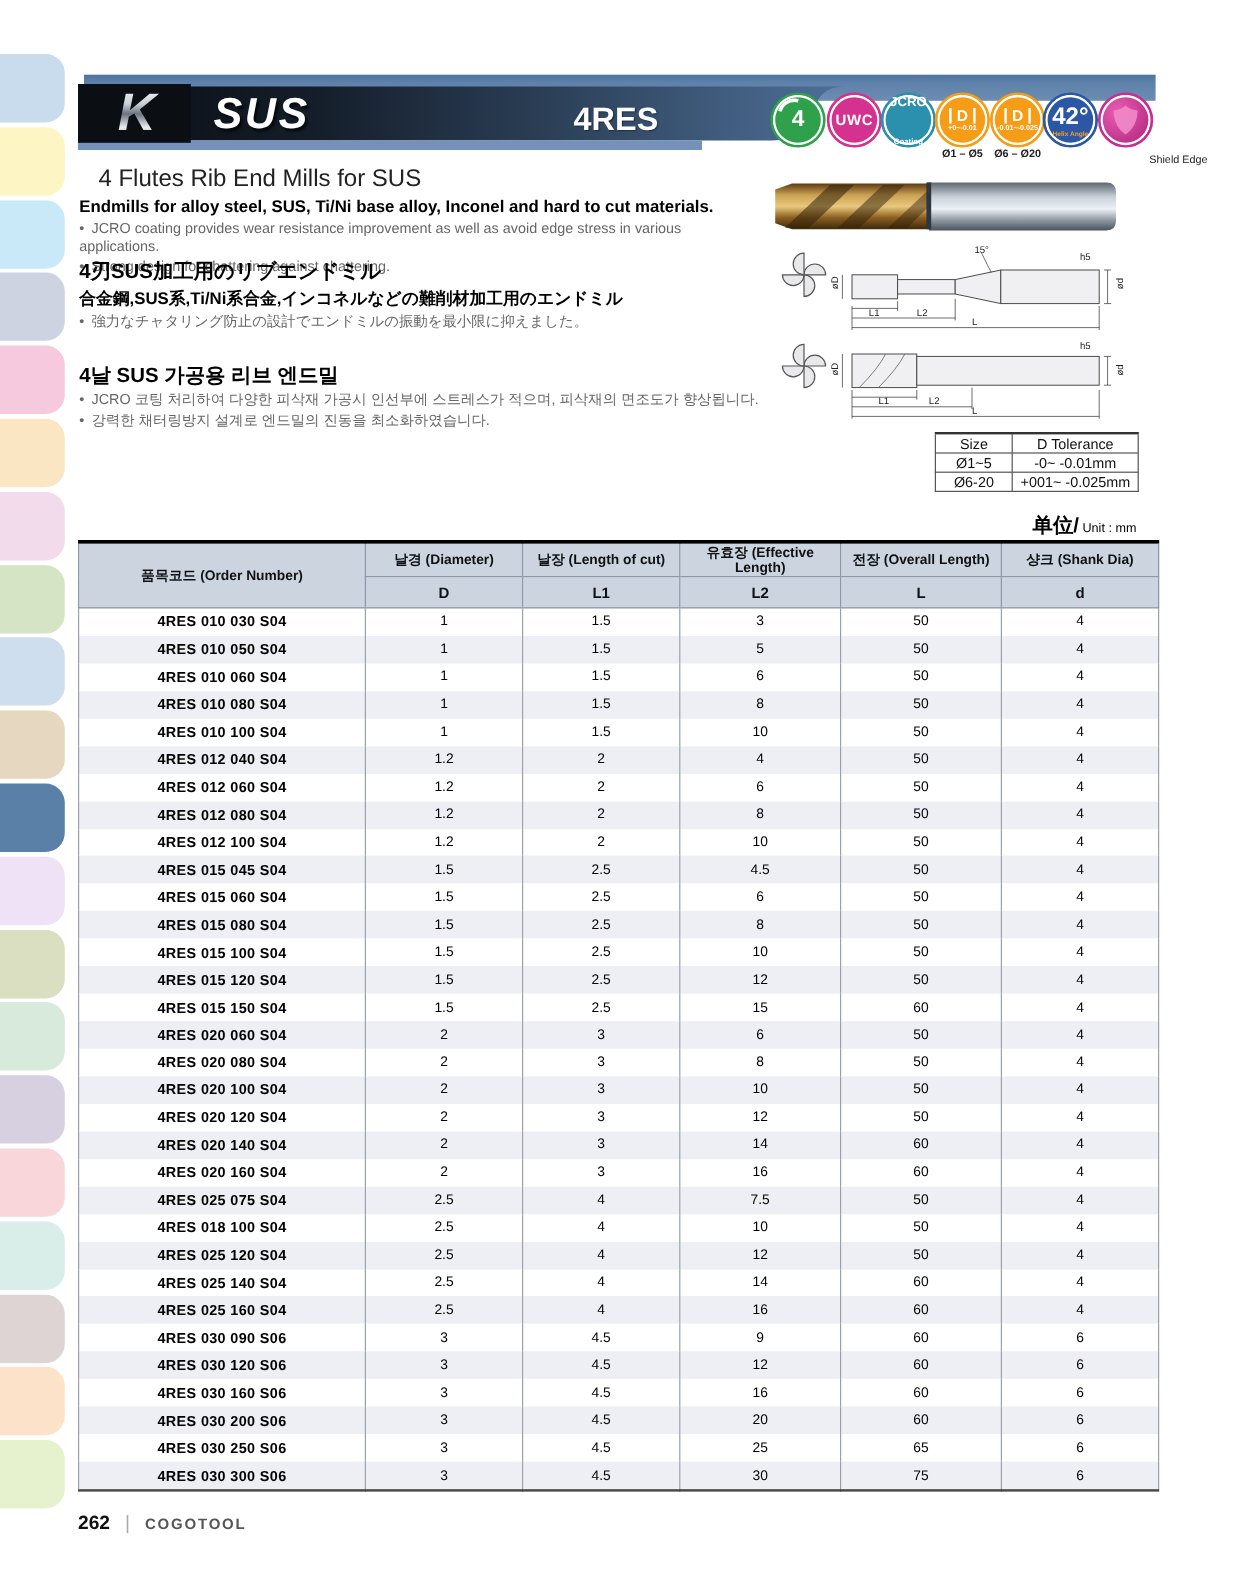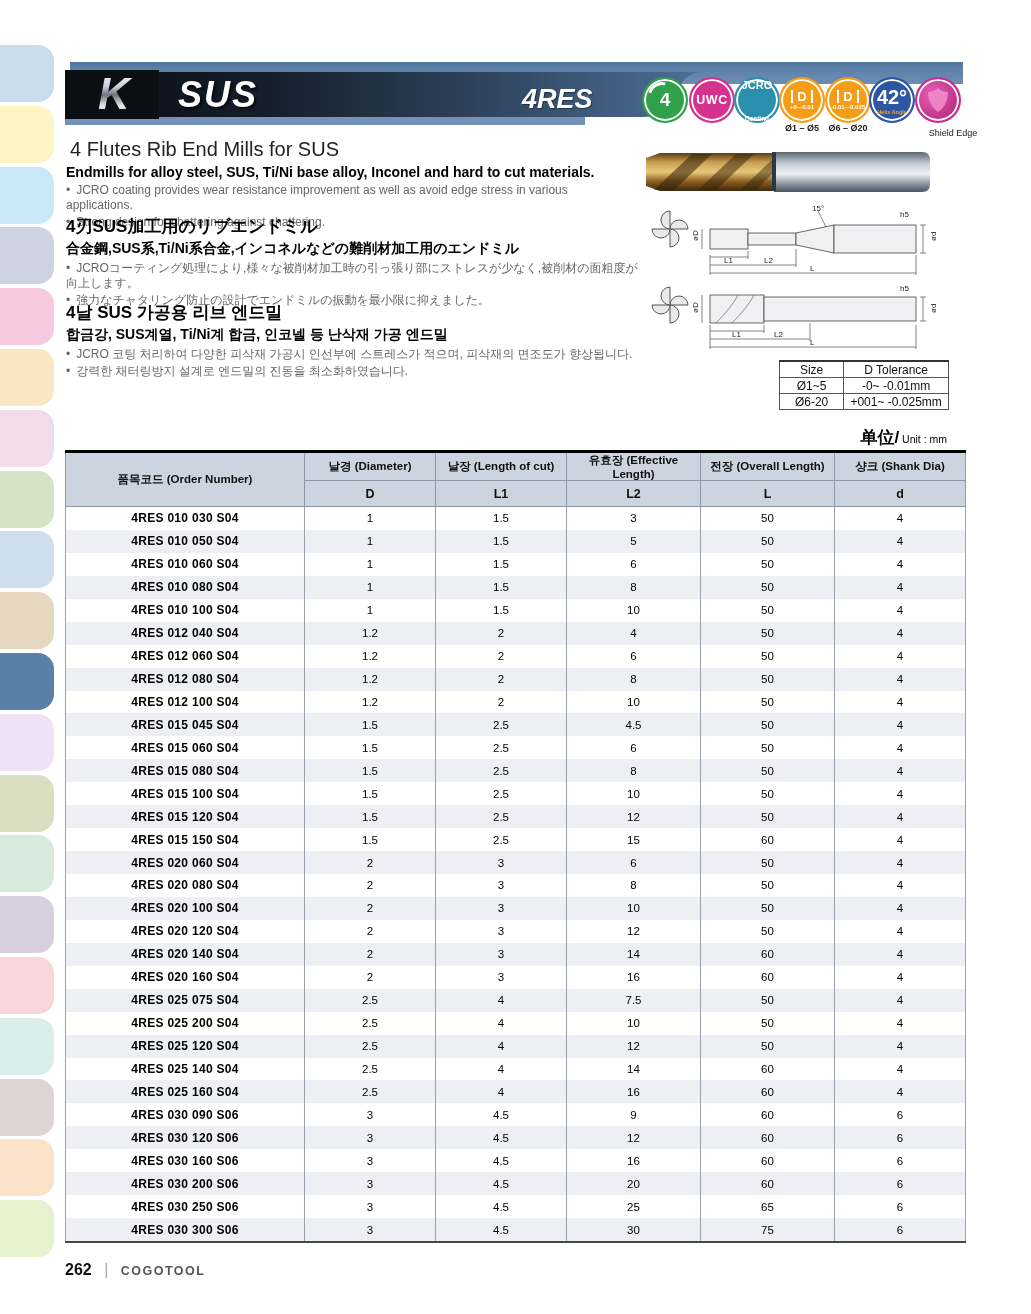--- a/index.html
+++ b/index.html
@@ -20,36 +20,36 @@
     position:absolute;left:72px;top:70px;width:84px;height:48px;
     font-size:44px;font-weight:bold;font-style:italic;line-height:48px;text-align:center;
     background:linear-gradient(180deg,#ffffff 0%,#c9ced6 35%,#6a7380 52%,#e8ebef 75%,#9aa2ac 100%);
     -webkit-background-clip:text;background-clip:text;color:transparent;
   }
   .sus-title{
     position:absolute;left:178px;top:74px;font-size:36px;font-weight:bold;font-style:italic;
     color:#fff;letter-spacing:2px;text-shadow:2px 2px 2px rgba(0,0,0,.65);
   }
   .model-title{
-    position:absolute;left:478px;top:84px;font-size:27px;font-weight:bold;font-style:italic;
-    color:#fff;text-shadow:1px 1px 1px rgba(0,0,0,.4);margin-left:44px;
+    position:absolute;left:478px;top:84px;font-size:27px;font-weight:bold;
+    color:#fff;text-shadow:1px 1px 1px rgba(0,0,0,.4);
   }
   .badge{
     position:absolute;top:77px;width:46px;height:46px;border-radius:50%;
     box-sizing:border-box;border:2px solid;display:flex;flex-direction:column;
     align-items:center;justify-content:center;color:#fff;text-align:center;
     box-shadow:0 0 0 2px #fff inset;
   }
   .badge-label{
     position:absolute;top:123px;width:70px;text-align:center;font-size:9px;font-weight:bold;color:#222;
   }
   .arc{position:absolute;width:22px;height:22px;border-radius:50%;border:3.5px solid transparent;}
 
   
-  .sec-title-en{font-size:20px;color:#222;margin:0 0 3px 4px;font-weight:normal;}
+  .sec-title-en{font-size:20px;color:#222;margin:0 0 3px 16px;font-weight:normal;}
   .sec-title{font-size:17px;color:#000;margin:0 0 2px 0;font-weight:bold;}
   .sec-sub{font-size:14px;font-weight:bold;color:#000;margin:0 0 3px 0;}
   .sec-bullet{font-size:12px;color:#666;margin:0 0 2px 0;line-height:15px;}
   .sec-bullet .dot{margin-right:6px;color:#666;}
 
   
   .tol-table{border-collapse:collapse;width:170px;font-size:12px;}
   .tol-table th,.tol-table td{
     border:1px solid #555;height:15px;text-align:center;font-weight:normal;padding:0;
   }
@@ -154,40 +154,38 @@
     <div class="badge-label" style="left: 813px;">Ø6 – Ø20</div>
     <div class="badge" style="left: 869px; border-color: rgb(43, 87, 165); background: rgb(43, 87, 165);">
       <span style="font-size:20px;font-weight:bold">42°</span>
       <span style="font-size:5.5px;color:#f7a21b;font-weight:bold">Helix Angle</span>
     </div>
     <div class="badge" style="left: 915px; border-color: rgb(204, 43, 143); background: radial-gradient(circle at 35% 35%, rgb(233, 93, 180), rgb(168, 31, 116));">
       <svg width="26" height="28" viewBox="0 0 26 28">
         <path d="M13,2 C16,5 20,6 23,6 C23,15 19,22 13,26 C7,22 3,15 3,6 C6,6 10,5 13,2 Z" fill="#ef8ac6" opacity="0.9"></path>
       </svg>
     </div>
-    <div class="badge-label" style="left: 918px; top: 128px; font-weight: normal;">Shield Edge</div>
+    <div class="badge-label" style="left: 947px; top: 128px; font-weight: normal;">Shield Edge</div>
   </div>
 
 <div class="abs" style="left:66px;top:138px;width:560px;">
   <h1 class="sec-title-en">4 Flutes Rib End Mills for SUS</h1>
   <div class="sec-sub">Endmills for alloy steel, SUS, Ti/Ni base alloy, Inconel and hard to cut materials.</div>
   <div class="sec-bullet"><span class="dot">•</span><span>JCRO coating provides wear resistance improvement as well as avoid edge stress in various applications.</span></div>
   <div class="sec-bullet"><span class="dot">•</span><span>Strong design for chattering against chattering.</span></div>
 </div>
 
 <div class="abs" style="left:66px;top:215px;width:580px;">
   <h2 class="sec-title">4刃SUS加工用のリブエンドミル</h2>
   <div class="sec-sub">合金鋼,SUS系,Ti/Ni系合金,インコネルなどの難削材加工用のエンドミル</div>
-  <div class="sec-bullet"><span class="dot">•</span><span>JCROコーティング処理により,様々な被削材加工時の引っ張り部にストレスが少なく,被削材の面粗度が向上します。</span></div>
   <div class="sec-bullet"><span class="dot">•</span><span>強力なチャタリング防止の設計でエンドミルの振動を最小限に抑えました。</span></div>
 </div>
 
 <div class="abs" style="left:66px;top:301px;width:580px;">
   <h2 class="sec-title">4날 SUS 가공용 리브 엔드밀</h2>
-  <div class="sec-sub">합금강, SUS계열, Ti/Ni계 합금, 인코넬 등 난삭재 가공 엔드밀</div>
   <div class="sec-bullet"><span class="dot">•</span><span>JCRO 코팅 처리하여 다양한 피삭재 가공시 인선부에 스트레스가 적으며, 피삭재의 면조도가 향상됩니다.</span></div>
   <div class="sec-bullet"><span class="dot">•</span><span>강력한 채터링방지 설계로 엔드밀의 진동을 최소화하였습니다.</span></div>
 </div>
 
 <svg class="abs" style="left:640px;top:146px;" width="295" height="52" viewBox="0 0 295 52">
   <defs>
     <linearGradient id="gold" x1="0" y1="0" x2="0" y2="1">
       <stop offset="0" stop-color="#5f3c12"></stop>
         <stop offset="0.25" stop-color="#caa154"></stop>
       <stop offset="0.5" stop-color="#e9c87c"></stop>
@@ -510,21 +508,21 @@
       </tr>
       <tr>
         <td class="ord">4RES 025 075 S04</td>
         <td>2.5</td>
         <td>4</td>
         <td>7.5</td>
         <td>50</td>
         <td>4</td>
       </tr>
       <tr>
-        <td class="ord">4RES 025 200 S04</td>
+        <td class="ord">4RES 018 100 S04</td>
         <td>2.5</td>
         <td>4</td>
         <td>10</td>
         <td>50</td>
         <td>4</td>
       </tr>
       <tr>
         <td class="ord">4RES 025 120 S04</td>
         <td>2.5</td>
         <td>4</td>

